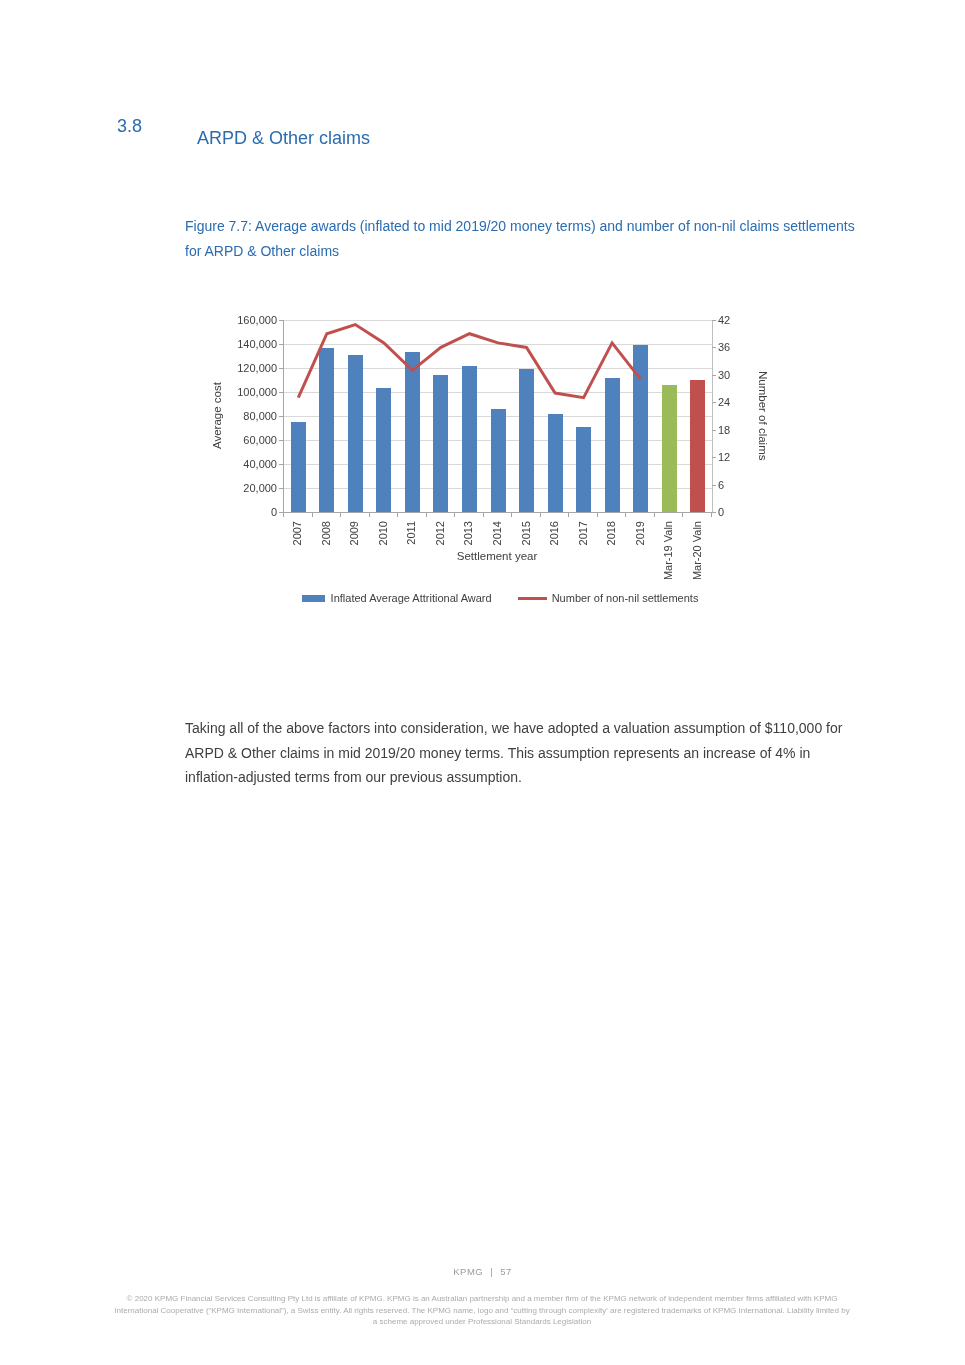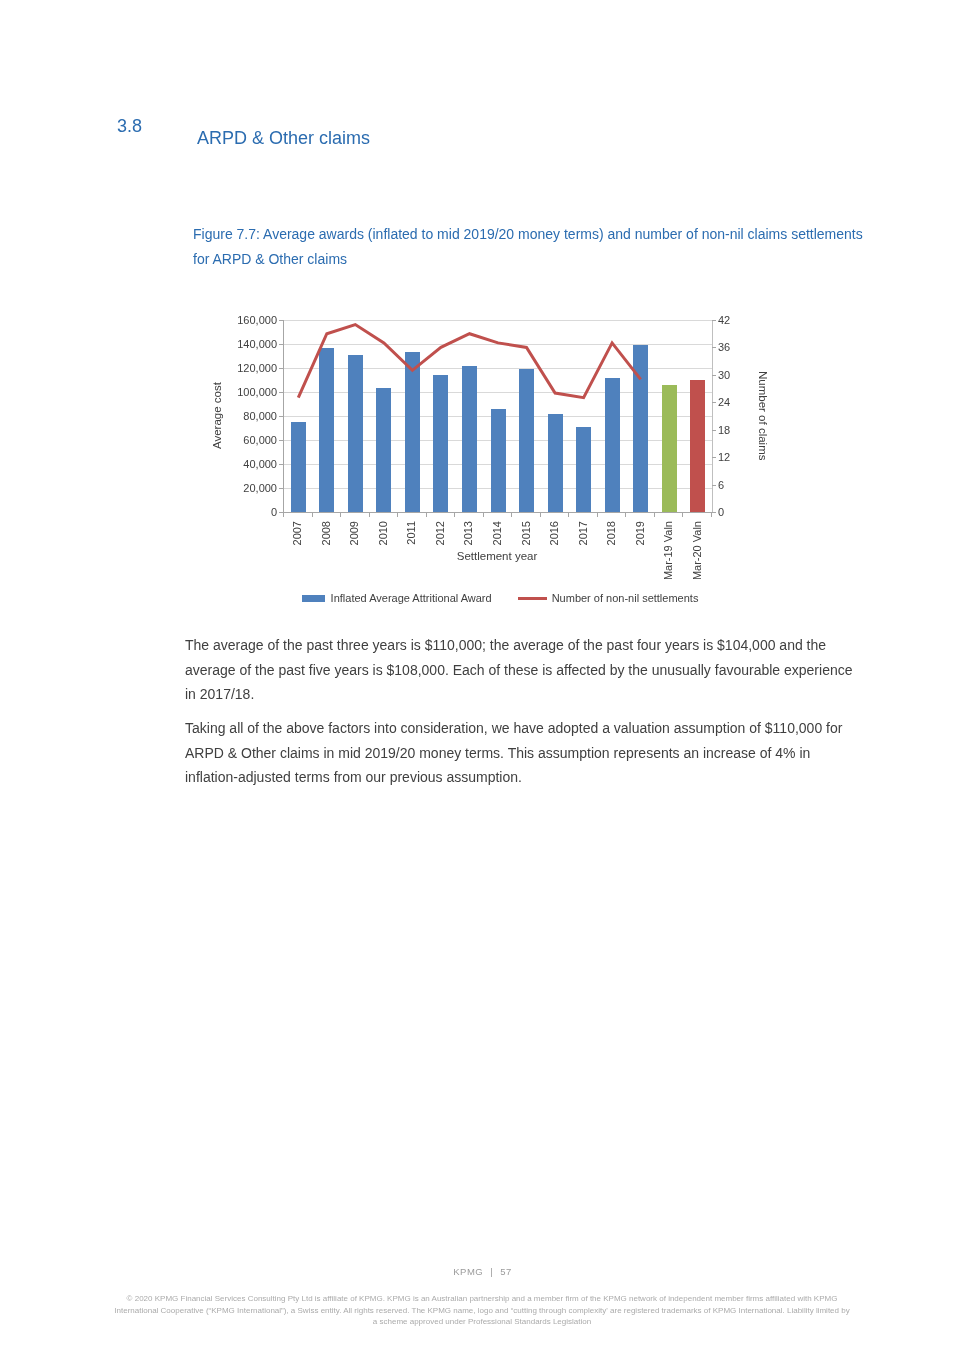--- a/index.html
+++ b/index.html
@@ -20,21 +20,21 @@
   }
   .body{
     position:absolute;left:185px;width:670px;
     font-size:14px;line-height:24.5px;color:#404040;margin:0;
   }
   .intro{top:156px;}
   .p2{top:633px;}
   .p3{top:716px;}
   .caption{
     position:absolute;left:185px;top:214px;width:670px;
-    font-size:14px;line-height:24.5px;color:#2b6cb0;margin:8px;
+    font-size:14px;line-height:24.5px;color:#2b6cb0;margin:0;
   }
   
   .chart{position:absolute;left:205px;top:300px;width:580px;height:330px;}
   .plot{
     position:absolute;left:78px;top:20px;width:428px;height:192px;
     border-left:1px solid #a6a6a6;border-bottom:1px solid #a6a6a6;border-right:1px solid #bfbfbf;
   }
   .gridline{position:absolute;left:0;width:428px;height:1px;background:#d9d9d9;}
   .bar{position:absolute;bottom:0;width:15px;}
   .ylab{
@@ -190,21 +190,20 @@
       <div class="xlab" style="left: 285px; top: 221px;">2014</div>
       <div class="xlab" style="left: 313.533px; top: 221px;">2015</div>
       <div class="xlab" style="left: 342.067px; top: 221px;">2016</div>
       <div class="xlab" style="left: 370.6px; top: 221px;">2017</div>
       <div class="xlab" style="left: 399.133px; top: 221px;">2018</div>
       <div class="xlab" style="left: 427.667px; top: 221px;">2019</div>
       <div class="xlab" style="left: 456.2px; top: 221px;">Mar-19 Valn</div>
       <div class="xlab" style="left: 484.733px; top: 221px;">Mar-20 Valn</div>
     </div>
 
-  <p class="body p2">The average of the past three years is $110,000; the average of the past four years is $104,000 and the average of the past five years is $108,000. Each of these is affected by the unusually favourable experience in 2017/18.</p>
   <p class="body p3">Taking all of the above factors into consideration, we have adopted a valuation assumption of $110,000 for ARPD &amp; Other claims in mid 2019/20 money terms. This assumption represents an increase of 4% in inflation-adjusted terms from our previous assumption.</p>
 
   <div class="pageno">
     <span>KPMG</span><span class="sep">|</span><span>57</span>
   </div>
   <div class="disclaimer">© 2020 KPMG Financial Services Consulting Pty Ltd is affiliate of KPMG. KPMG is an Australian partnership and a member firm of the KPMG network of independent member firms affiliated with KPMG International Cooperative (“KPMG International”), a Swiss entity. All rights reserved. The KPMG name, logo and “cutting through complexity' are registered trademarks of KPMG International. Liability limited by a scheme approved under Professional Standards Legislation</div>
 
 </div>
 
 </body></html>

